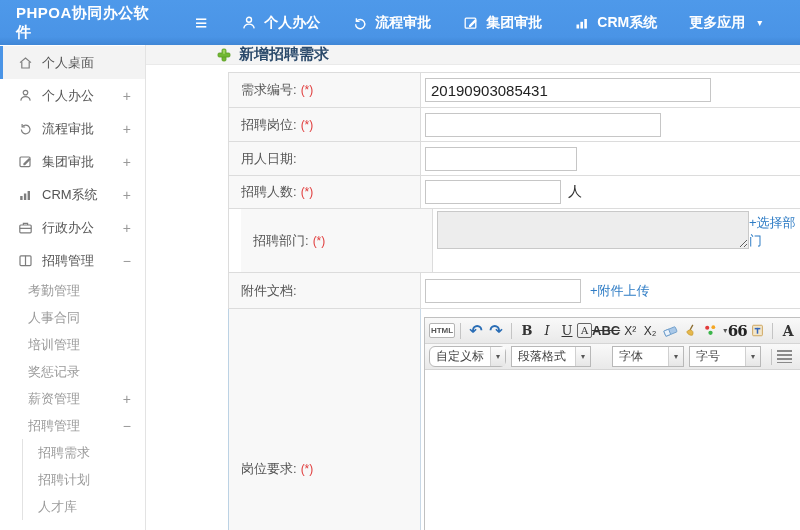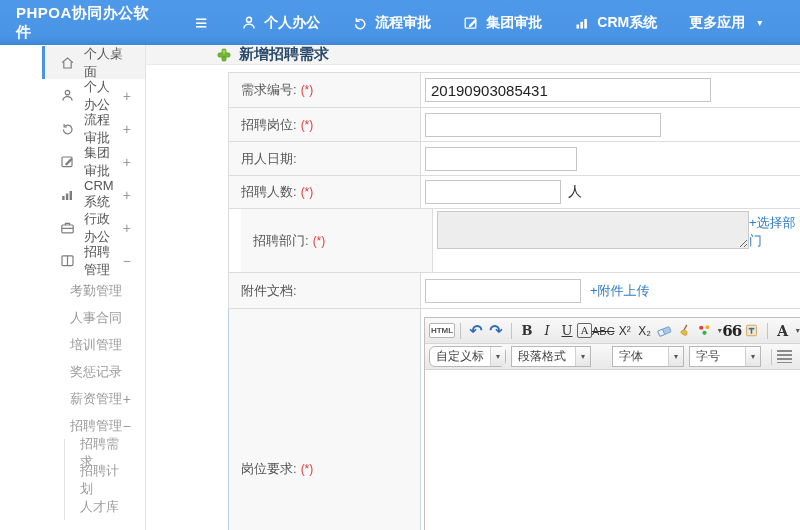--- a/index.html
+++ b/index.html
@@ -14,21 +14,21 @@
   .nav-items { display:flex; align-items:center; margin-left:34px; }
   .nav-item { display:flex; align-items:center; margin-right:32px; font-size:14px;
               font-weight:bold; cursor:pointer; }
   .nav-item .nicon { width:16px; height:16px; margin-right:7px; display:inline-block; }
   .nav-caret { font-size:10px; margin-left:2px; }
 
   
   .layout { display:flex; height:485px; }
 
   
-  .sidebar { width:146px; background:#fff; border-right:1px solid #e3e3e3; padding-top:1px;padding-left:42px; }
+  .sidebar { width:146px; background:#fff; border-right:1px solid #e3e3e3; padding-top:1px; }
   .sb-item { height:33px; display:flex; align-items:center; padding:0 14px 0 15px;
              font-size:13px; color:#555; cursor:pointer; border-left:3px solid transparent; }
   .sb-item.active { background:#f3f3f3; border-left-color:#4a94e6; }
   .sb-item .sicon { width:15px; height:15px; margin-right:9px; flex:0 0 15px; }
   .sb-item .sb-label { flex:1; }
   .sb-expand { color:#999; font-size:14px; }
   .sb-sub .sb-item { height:27px; padding-left:28px; color:#9a9a9a; border-left:none; }
   .sb-subsub { margin-left:22px; border-left:1px solid #e2e2e2; }
   .sb-subsub .sb-item { height:27px; padding-left:15px; color:#9a9a9a; border-left:none; }
 
@@ -73,21 +73,21 @@
             justify-content:center; font-size:12px; color:#333; cursor:pointer; border-radius:2px; }
   .tb-sep { width:1px; height:16px; background:#c4c4c4; margin:0 5px; flex:0 0 1px; }
   .tb-html { border:1px solid #b5b5b5; background:#fff; font-size:8px; font-weight:bold;
              color:#555; height:15px; min-width:26px; border-radius:2px; }
   .tb-undo,.tb-redo { color:#2a6db5; font-size:16px; font-weight:bold; }
   .tb-serif { font-family:"DejaVu Serif","Liberation Serif",serif; }
   .tb-bold { font-weight:bold; font-size:13px; }
   .tb-italic { font-style:italic; font-size:13px; }
   .tb-underline { text-decoration:underline; font-size:13px; }
   .tb-fontbox { border:1px solid #666; font-size:10px; height:15px; min-width:15px; }
-  .tb-strike { font-size:11px; text-decoration:line-through; letter-spacing:0; }
+  .tb-strike { font-size:13px; text-decoration:line-through; letter-spacing:0;font-weight:bold; }
   .tb-supsub { font-size:12px; }
   .tb-quote { font-family:"DejaVu Serif",serif; font-weight:bold; font-size:15px;
               letter-spacing:-1px; color:#222; }
   .tb-colorA { font-family:"DejaVu Serif",serif; font-weight:bold; font-size:14px; }
   .tb-caret { font-size:8px; color:#555; margin-left:3px; }
   .ed-select { height:21px; border:1px solid #b8b8b8; background:#fff; display:flex;
                align-items:center; font-size:12px; color:#444; padding-left:6px;
                margin-right:5px; cursor:pointer; flex:0 0 auto; }
   .ed-select .arrow { width:15px; align-self:stretch; border-left:1px solid #d0d0d0;
                display:flex; align-items:center; justify-content:center; font-size:8px;

